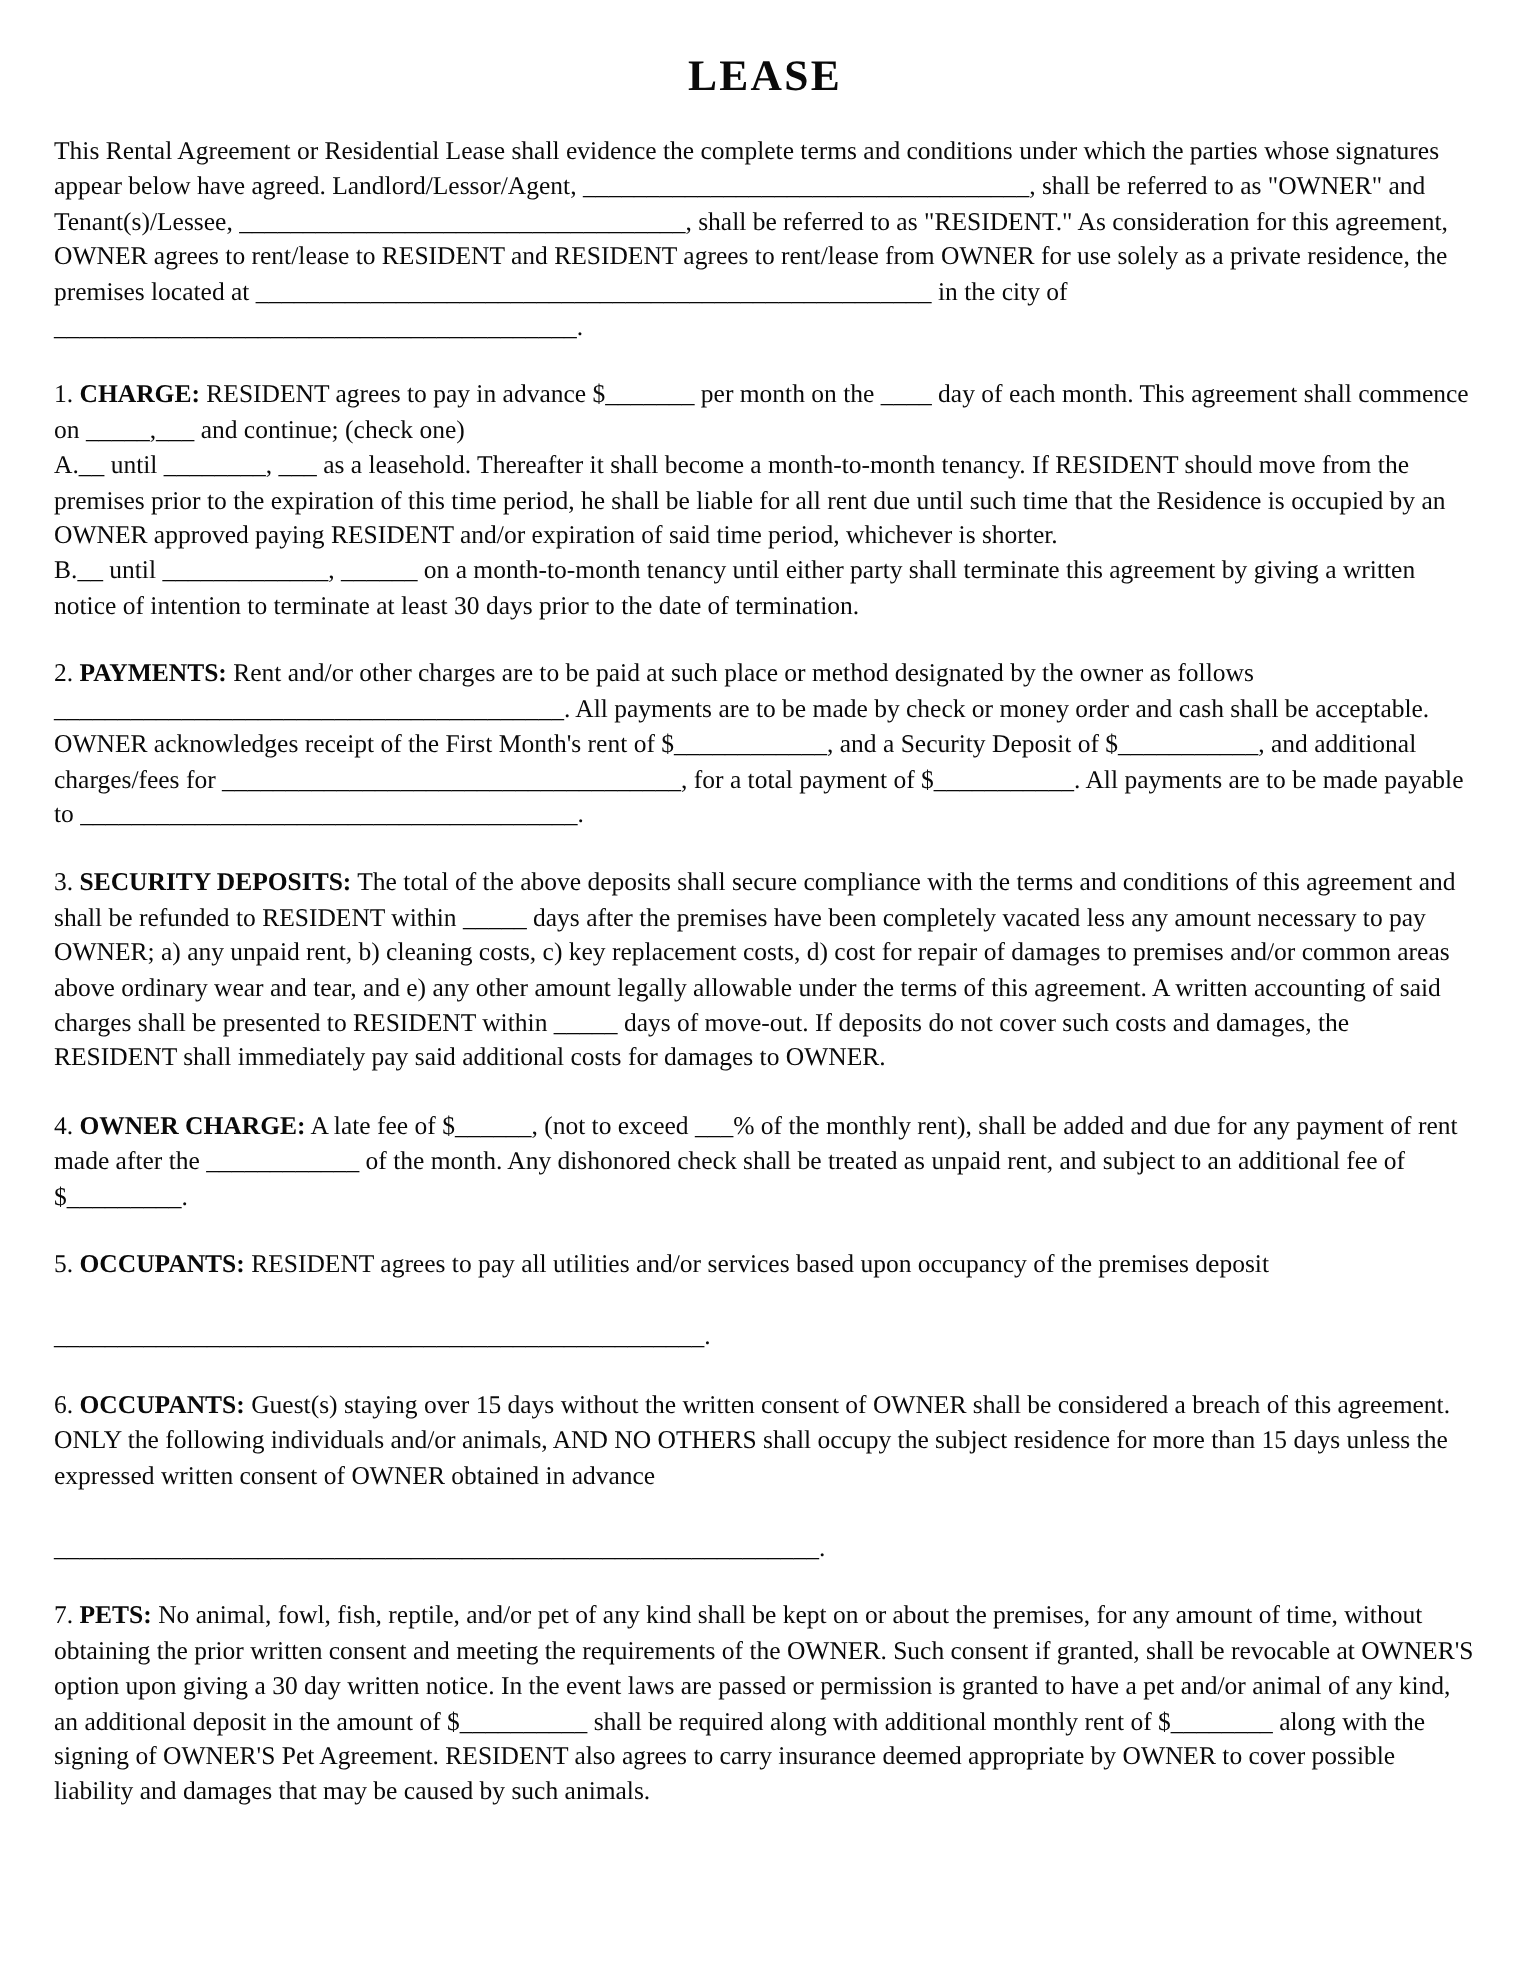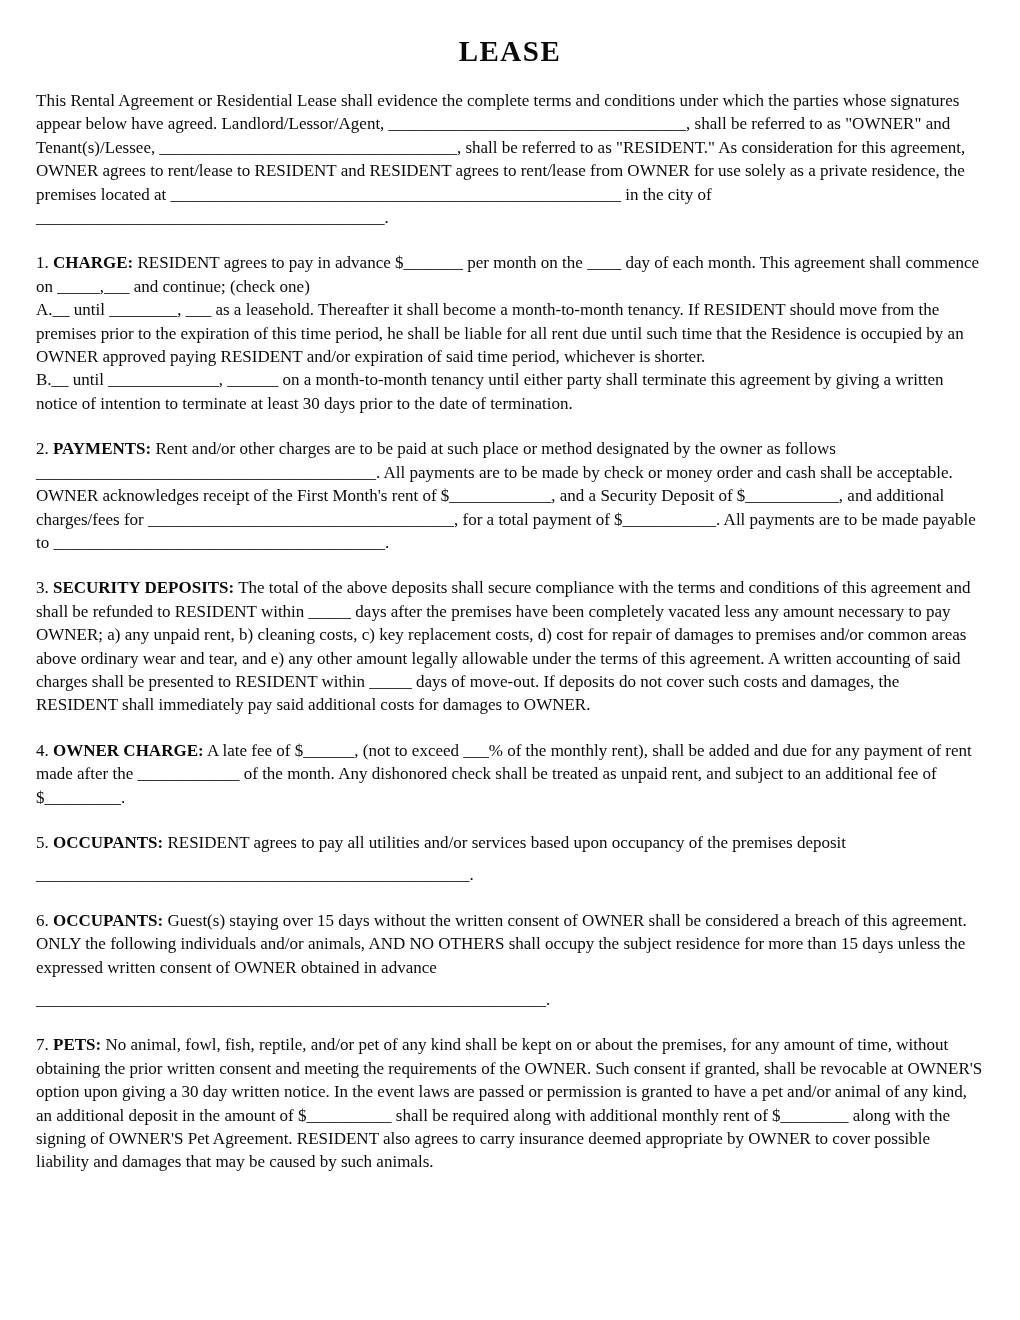--- a/index.html
+++ b/index.html
@@ -46,21 +46,21 @@
     font-weight: 400;
   }
   .sec-head {
     font-weight: 700;
   }
   .sec-body {
     white-space: pre-wrap;
   }
   .tail {
     display: block;
-    margin-top: 9px;
+    margin-top: 25px;
   }
   .tail:empty {
     display: none;
   }
 </style>
 </head>
 <body>
 
 <div class="page">
 

